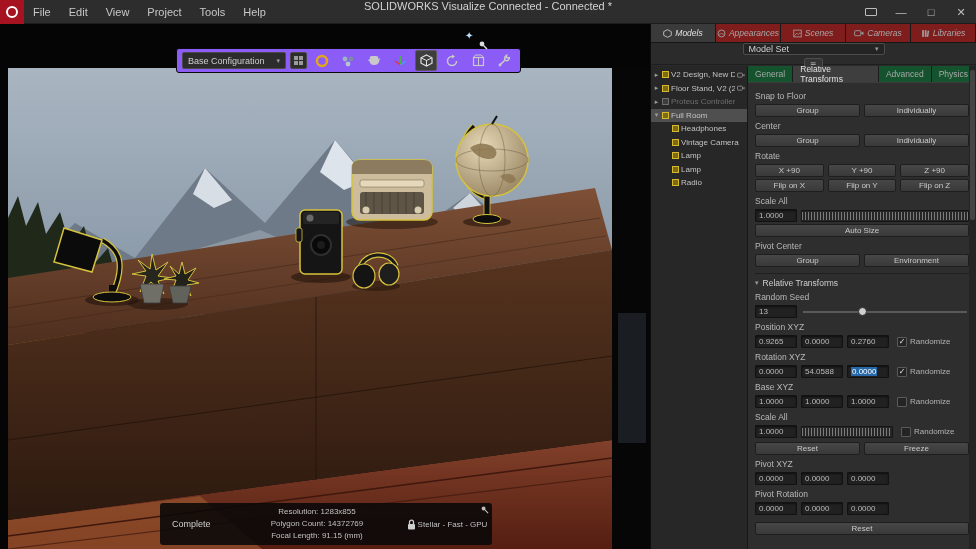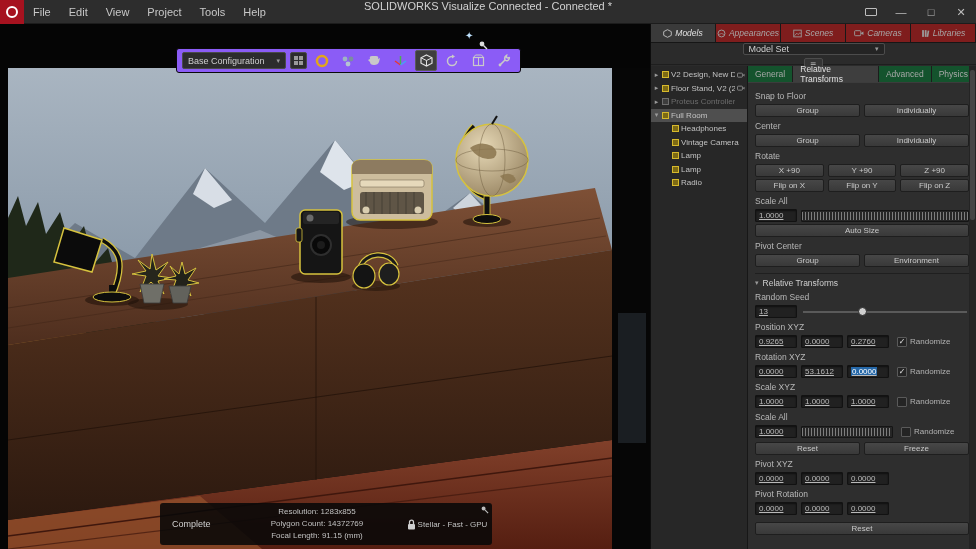--- a/index.html
+++ b/index.html
@@ -56,21 +56,21 @@
   .t-right { margin-left:auto; flex:none; opacity:.8; }
 
   .props { position:absolute; top:42px; left:97px; right:0; bottom:0; background:#2e2e2e; overflow:hidden; }
   .subtabs { display:flex; height:17px; background:#14532d; border-bottom:1px solid #3c3c3c; }
   .subtab { padding:0 7px; display:flex; align-items:center; font-size:8.5px; color:#a8a8a8; border-right:1px solid #1c1c1c; cursor:default; }
   .subtab.active { background:#3e3e3e; color:#e0e0e0; }
   .pbody { padding:4px 7px 0 7px; }
   .plabel { font-size:8.5px; color:#b8b8b8; margin:4px 0 3px; }
   .row { display:flex; gap:4px; margin-bottom:2px; align-items:center; }
   .pbtn { flex:1; height:13px; background:linear-gradient(#474747,#393939); border:1px solid #1e1e1e; border-radius:2px; color:#c9c9c9; font-size:8px; display:flex; align-items:center; justify-content:center; cursor:default; }
-  .num { width:42px; flex:none; height:13px; background:#212121; border:1px solid #121212; box-shadow:inset 0 1px 2px rgba(0,0,0,.55); color:#b9b9b9; font-size:8px; display:flex; align-items:center; padding:0 3px; border-radius:1px;text-decoration:underline; }
+  .num { width:42px; flex:none; height:13px; background:#212121; border:1px solid #121212; box-shadow:inset 0 1px 2px rgba(0,0,0,.55); color:#b9b9b9; font-size:8px; display:flex; align-items:center; padding:0 3px; border-radius:1px; }
   .num .sel { background:#2668a8; color:#fff; padding:0 1px; }
   .hash-slider { flex:1; height:12px; background:#262626; border:1px solid #151515; background-image:repeating-linear-gradient(90deg,#7d7d7d 0 1px,transparent 1px 3px); background-size:100% 8px; background-position:center; background-repeat:no-repeat; border-radius:1px; }
   .hash-slider.short { flex:none; width:92px; }
   .seed-slider { flex:1; height:12px; position:relative; }
   .seed-track { position:absolute; left:2px; right:2px; top:5px; height:2px; background:#5a5a5a; }
   .seed-thumb { position:absolute; left:34%; top:1px; width:9px; height:9px; border-radius:50%; background:#cfcfcf; border:1px solid #2a2a2a; }
   .chkgroup { display:flex; align-items:center; gap:3px; margin-left:4px; }
   .chk { width:10px; height:10px; background:#242424; border:1px solid #5a5a5a; display:flex; align-items:center; justify-content:center; font-size:8px; color:#e2e2e2; line-height:1; border-radius:1px; }
   .chklabel { font-size:8px; color:#b2b2b2; white-space:nowrap; }
   .divider { border:none; border-top:1px solid #1f1f1f; margin:6px 0 4px; }
@@ -503,31 +503,31 @@
         <div class="num">0.2760</div>
         <div class="chkgroup">
           <div class="chk">✓</div>
           <span class="chklabel">Randomize</span>
         </div>
       </div>
 
       <div class="plabel">Rotation XYZ</div>
       <div class="row">
         <div class="num">0.0000</div>
-        <div class="num">53.1612</div>
+        <div class="num">54.0588</div>
         <div class="num">
             <span class="sel">0.0000</span>
           </div>
         <div class="chkgroup">
           <div class="chk">✓</div>
           <span class="chklabel">Randomize</span>
         </div>
       </div>
 
-      <div class="plabel">Scale XYZ</div>
+      <div class="plabel">Base XYZ</div>
       <div class="row">
         <div class="num">1.0000</div>
         <div class="num">1.0000</div>
         <div class="num">1.0000</div>
         <div class="chkgroup">
           <div class="chk"></div>
           <span class="chklabel">Randomize</span>
         </div>
       </div>
 

